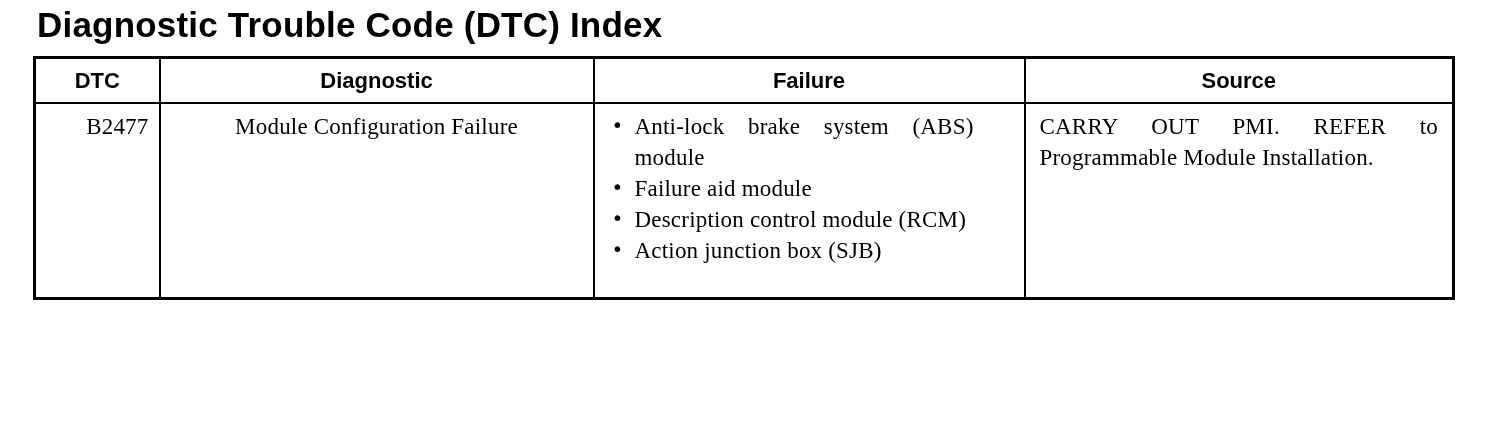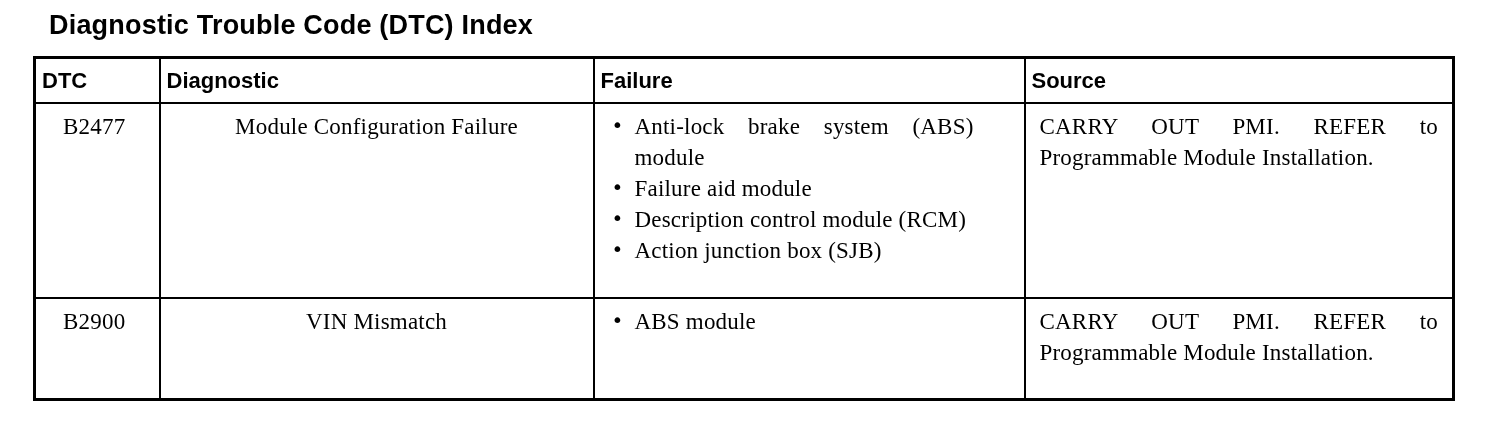--- a/index.html
+++ b/index.html
@@ -12,58 +12,58 @@
     height: 438px;
     overflow: hidden;
     color: #000000;
   }
   .page {
     padding: 8px 0 0 33px;
   }
   .doc-title {
     font-family: "Liberation Sans", sans-serif;
     font-weight: bold;
-    font-size: 27px;
+    font-size: 35px;
     line-height: 34px;
-    margin: 0 0 14px 16px;
+    margin: 0 0 14px 4px;
     letter-spacing: 0.2px;
   }
   table.dtc-table {
     border-collapse: collapse;
     table-layout: fixed;
     width: 1419px;
     border: 3px solid #000000;
   }
   col.c-dtc    { width: 125px; }
   col.c-desc   { width: 434px; }
   col.c-source { width: 431px; }
   col.c-action { width: 429px; }
   th {
     border: 2px solid #000000;
     font-family: "Liberation Sans", sans-serif;
     font-weight: bold;
     font-size: 22px;
-    text-align: left;
+    text-align: center;
     vertical-align: middle;
     height: 39px;
     padding: 2px 6px;
   }
   td {
     border: 2px solid #000000;
     vertical-align: top;
     font-family: "Liberation Serif", serif;
     font-size: 23px;
     line-height: 31px;
     letter-spacing: 0.2px;
     padding: 7px 14px;
   }
   tr.row-0 { height: 195px; }
   tr.row-1 { height: 101px; }
   td.cell-dtc {
-    text-align: center;
+    text-align: right;
     padding-left: 4px;
     padding-right: 10px;
   }
   td.cell-desc { text-align: center; }
   td.cell-source { padding-left: 12px; }
   td.cell-action { text-align: justify; }
   ul.source-list {
     margin: 0;
     padding: 0;
     list-style: none;
@@ -111,25 +111,15 @@
           <td class="cell-source">
             <ul class="source-list">
               <li class="source-item"><span class="bullet">•</span><span>Anti-lock brake system (ABS) module</span></li>
               <li class="source-item"><span class="bullet">•</span><span>Failure aid module</span></li>
               <li class="source-item"><span class="bullet">•</span><span>Description control module (RCM)</span></li>
               <li class="source-item"><span class="bullet">•</span><span>Action junction box (SJB)</span></li>
             </ul>
           </td>
           <td class="cell-action">CARRY OUT PMI. REFER to Programmable Module Installation.</td>
         </tr>
-        <tr class="row-1">
-          <td class="cell-dtc">B2900</td>
-          <td class="cell-desc">VIN Mismatch</td>
-          <td class="cell-source">
-            <ul class="source-list">
-              <li class="source-item"><span class="bullet">•</span><span>ABS module</span></li>
-            </ul>
-          </td>
-          <td class="cell-action">CARRY OUT PMI. REFER to Programmable Module Installation.</td>
-        </tr>
       </tbody>
   </table>
 </div>
 
 </body></html>

